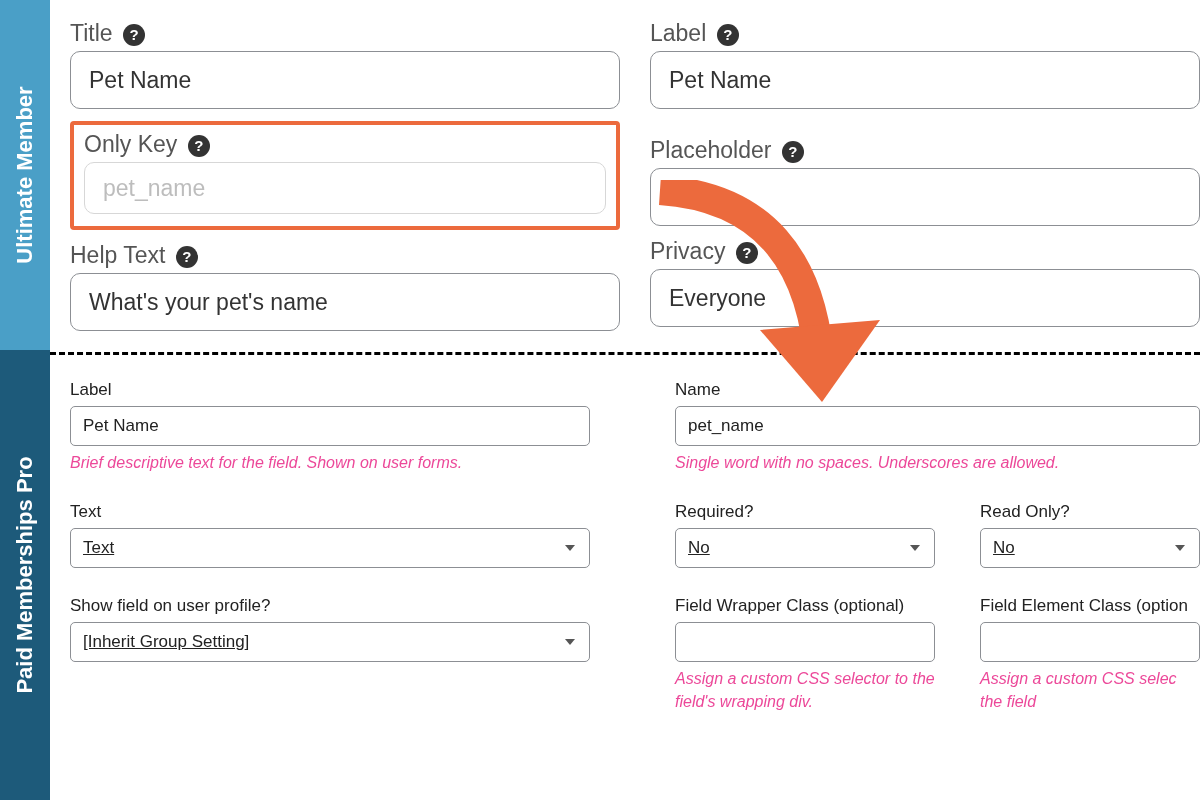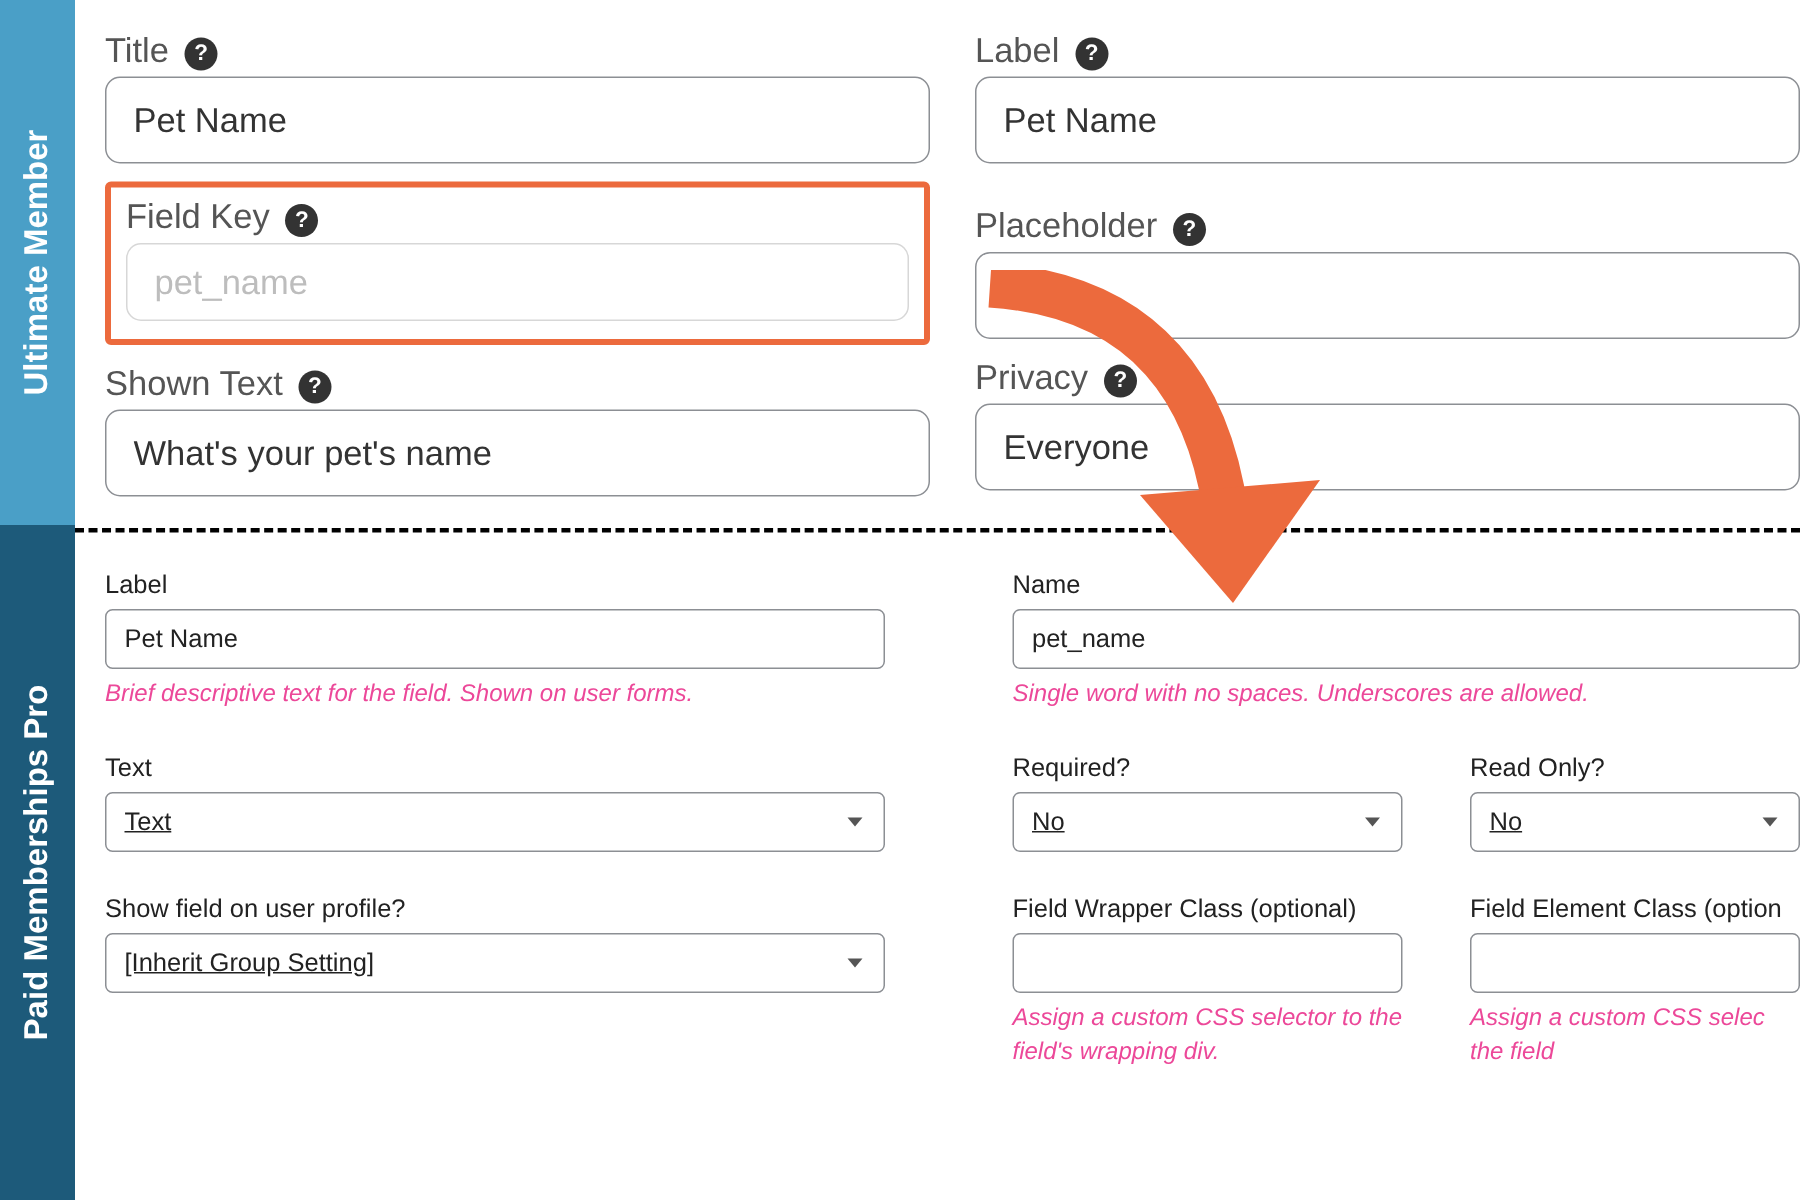--- a/index.html
+++ b/index.html
@@ -153,27 +153,27 @@
 <div class="content-top">
   <div class="um-row">
     <div class="um-col">
       <div class="um-field">
         <span class="um-label">Title</span>
         <span class="help-icon">?</span>
         <input class="um-input" value="Pet Name" style="">
       </div>
       <div class="um-field">
         <div class="highlight-box">
-          <span class="um-label">Field Key</span>
+          <span class="um-label">Only Key</span>
           <span class="help-icon">?</span>
           <input class="um-input" placeholder="pet_name" style="">
         </div>
       </div>
       <div class="um-field">
-        <span class="um-label">Shown Text</span>
+        <span class="um-label">Help Text</span>
         <span class="help-icon">?</span>
         <input class="um-input" value="What's your pet's name" style="">
       </div>
     </div>
     <div class="um-col-right">
       <div class="um-field">
         <span class="um-label">Label</span>
         <span class="help-icon">?</span>
         <input class="um-input" value="Pet Name" style="">
       </div>

